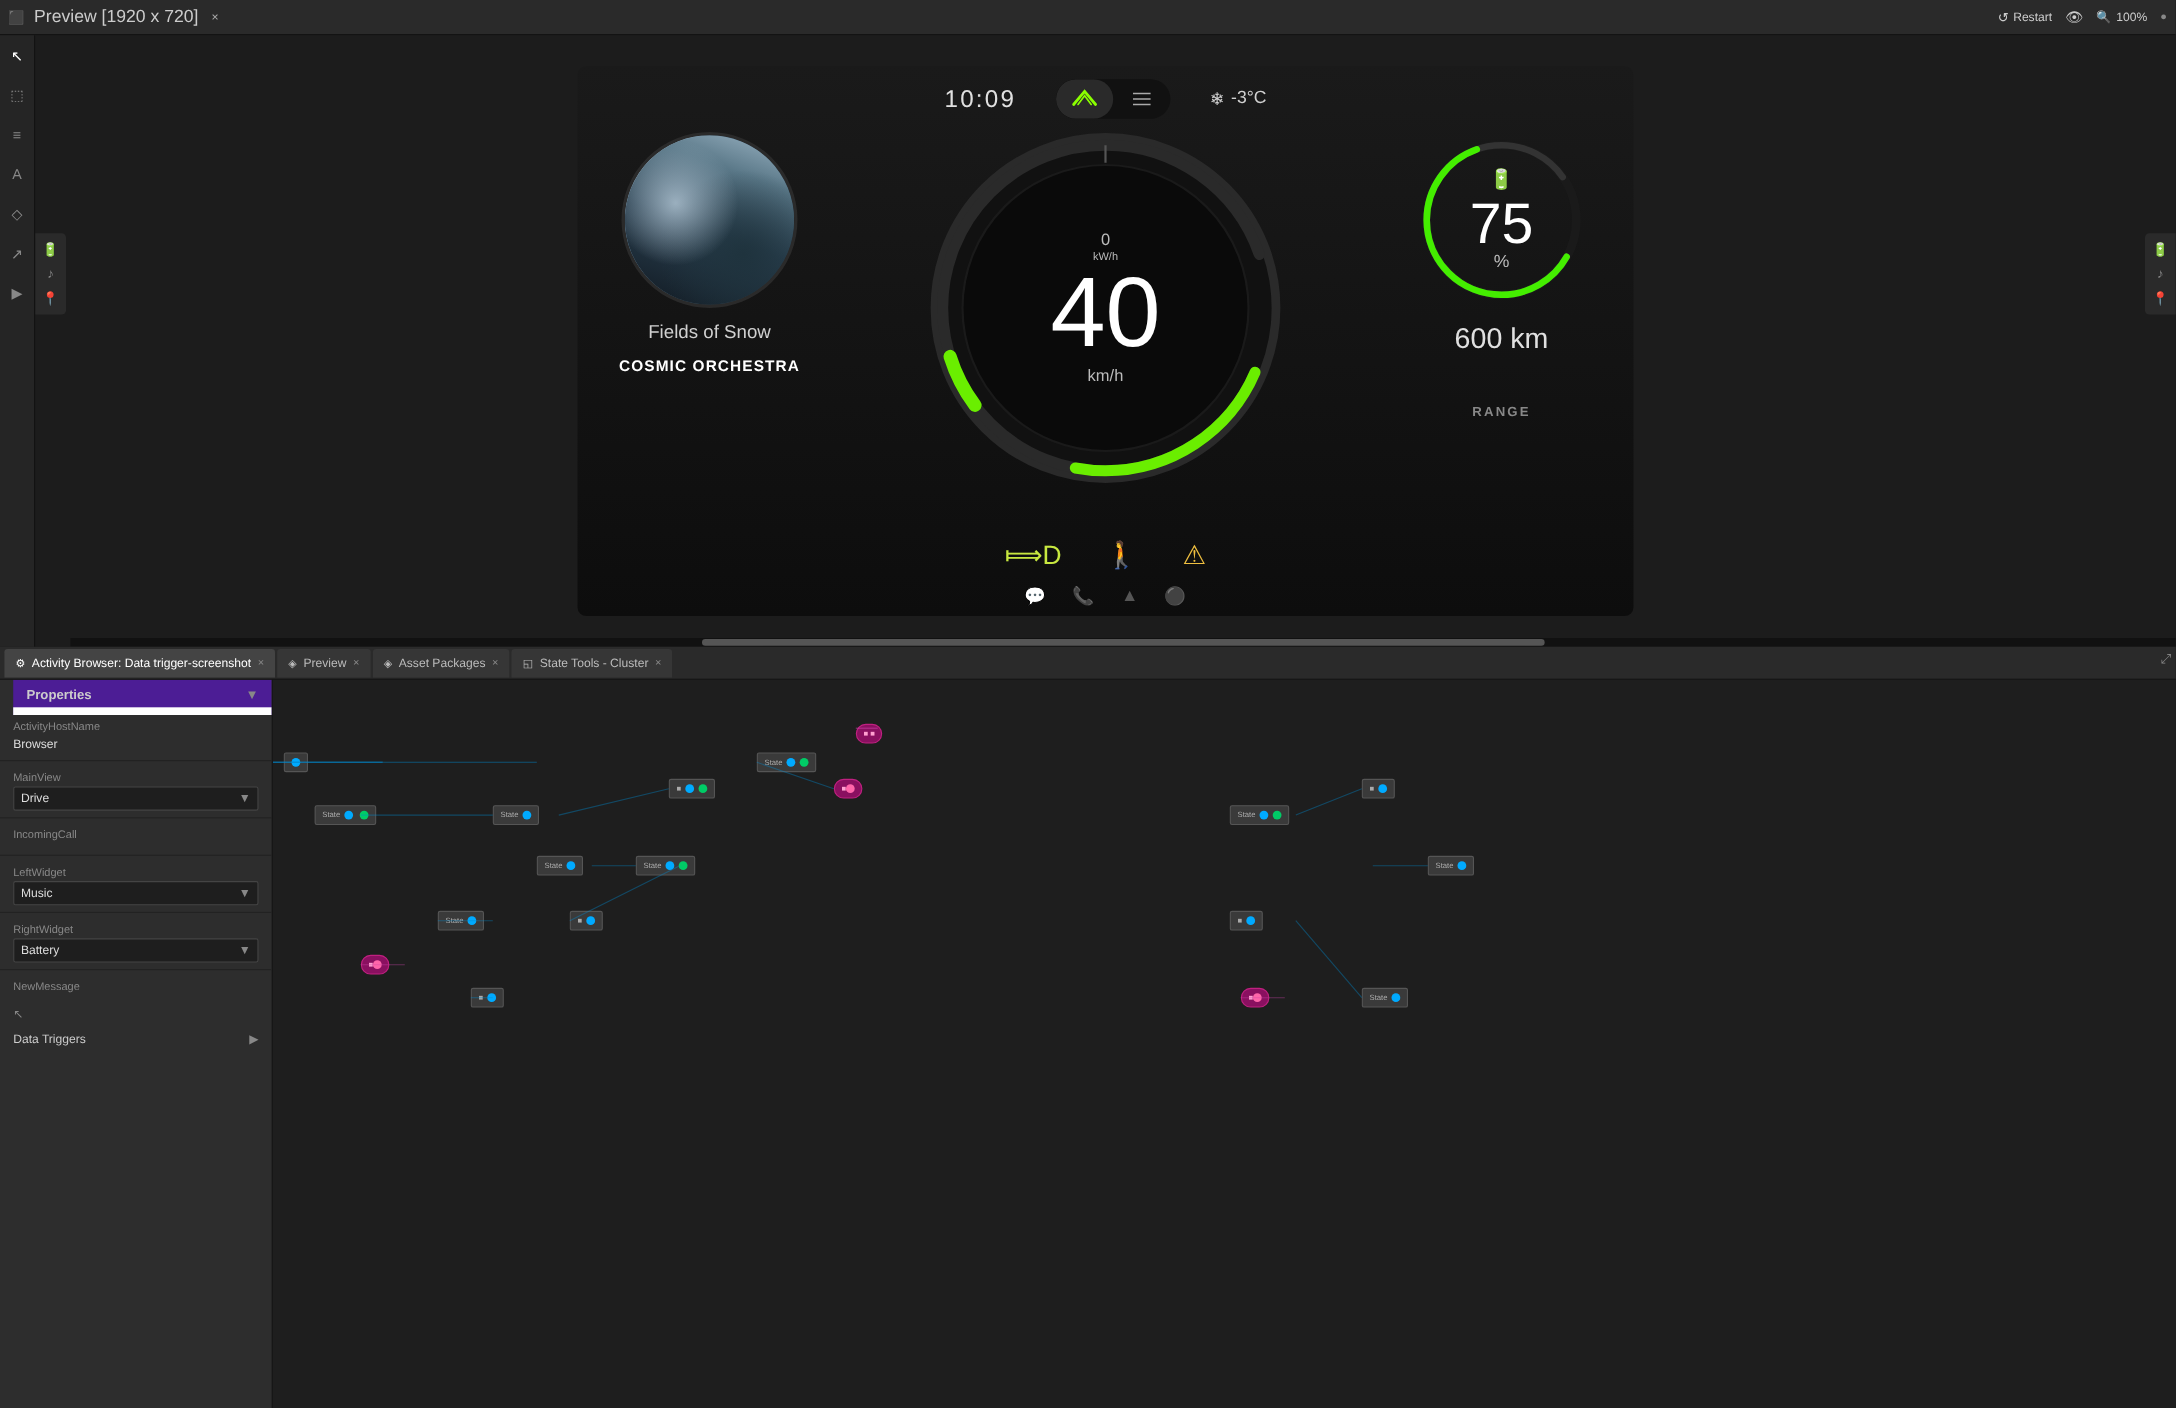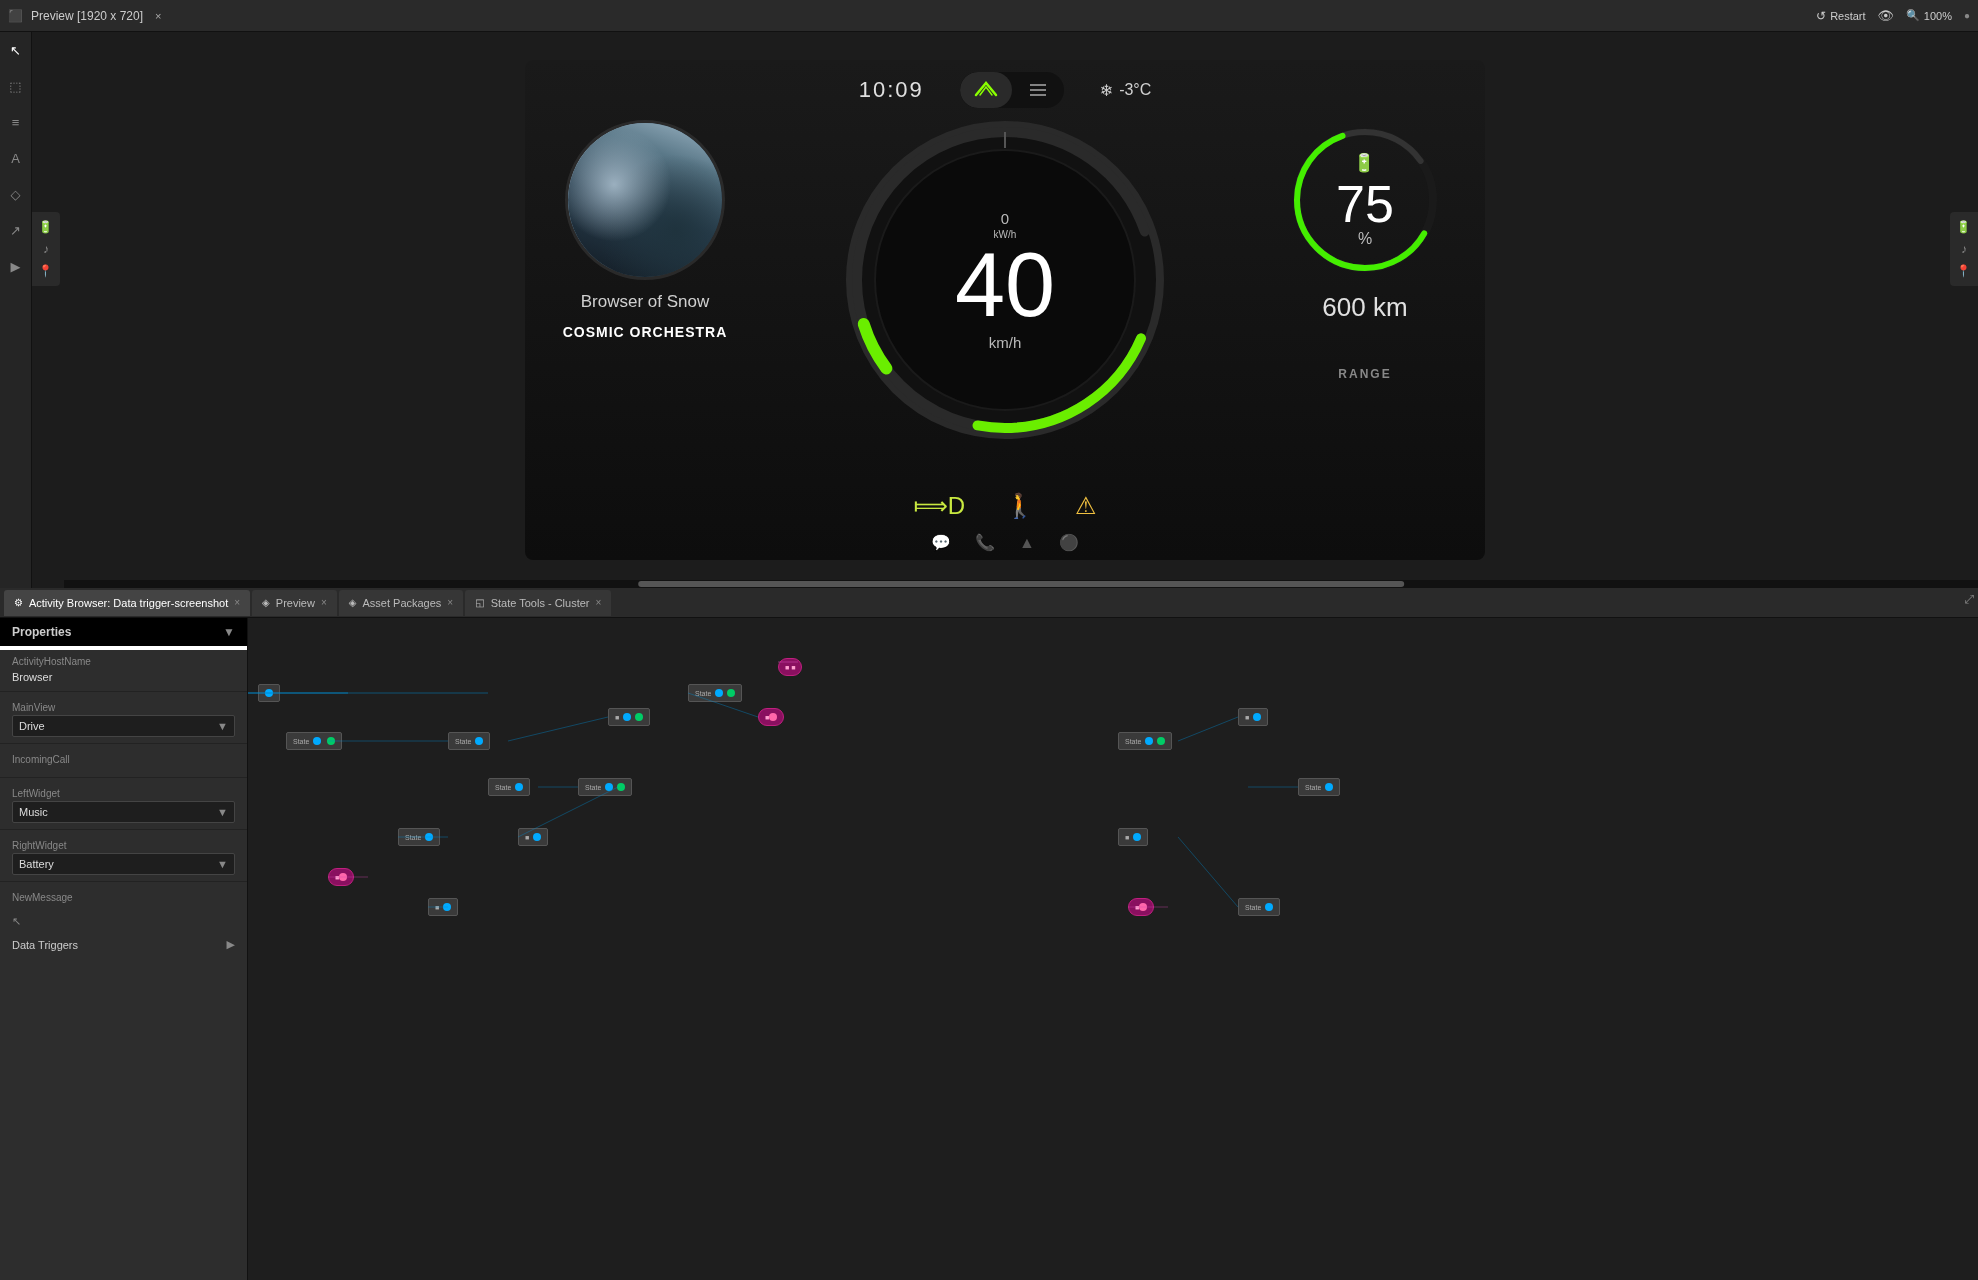--- a/index.html
+++ b/index.html
@@ -16,21 +16,21 @@
     .top-bar {
       height: 32px;
       background: #2a2a2a;
       display: flex;
       align-items: center;
       padding: 0 8px;
       border-bottom: 1px solid #111;
       gap: 8px;
     }
     .top-bar-title {
-      font-size: 12px;
+      font-size: 16px;
       color: #ccc;
     }
     .top-bar-close {
       font-size: 11px;
       color: #aaa;
       cursor: pointer;
       margin-left: 4px;
     }
     .top-bar-right {
       margin-left: auto;
@@ -417,22 +417,23 @@
       display: flex;
       flex-direction: column;
       overflow: hidden;
     }
     .props-header {
       height: 32px;
       display: flex;
       align-items: center;
       justify-content: space-between;
       padding: 0 12px;
-      background: #000000;
-      border-bottom: 4px solid #ffffff;
+      background: #4c1d95;
+      border-bottom: 7px solid #ffffff;
+      margin-left: 12px;
     }
     .props-title {
       font-size: 12px;
       color: #ccc;
       font-weight: 600;
     }
     .props-chevron {
       color: #888;
       font-size: 12px;
     }
@@ -659,21 +660,21 @@
         <span>❄</span>
         <span>-3°C</span>
       </div>
     </div>
 
     <div class="left-panel">
       <div class="album-art">
         <div class="album-art-inner"></div>
         <div class="album-ring"></div>
       </div>
-      <span class="track-name">Browser of Snow</span>
+      <span class="track-name">Fields of Snow</span>
       <span class="artist-name">COSMIC ORCHESTRA</span>
     </div>
 
     <div class="speedometer-wrap">
       <svg class="speedo-svg" viewBox="0 0 340 340">
 
         <circle cx="170" cy="170" r="155" fill="#111" stroke="#2a2a2a" stroke-width="8"></circle>
 
         <circle cx="170" cy="170" r="148" fill="none" stroke="#2a2a2a" stroke-width="10" stroke-dasharray="820 120" stroke-dashoffset="-60" stroke-linecap="round"></circle>
 

